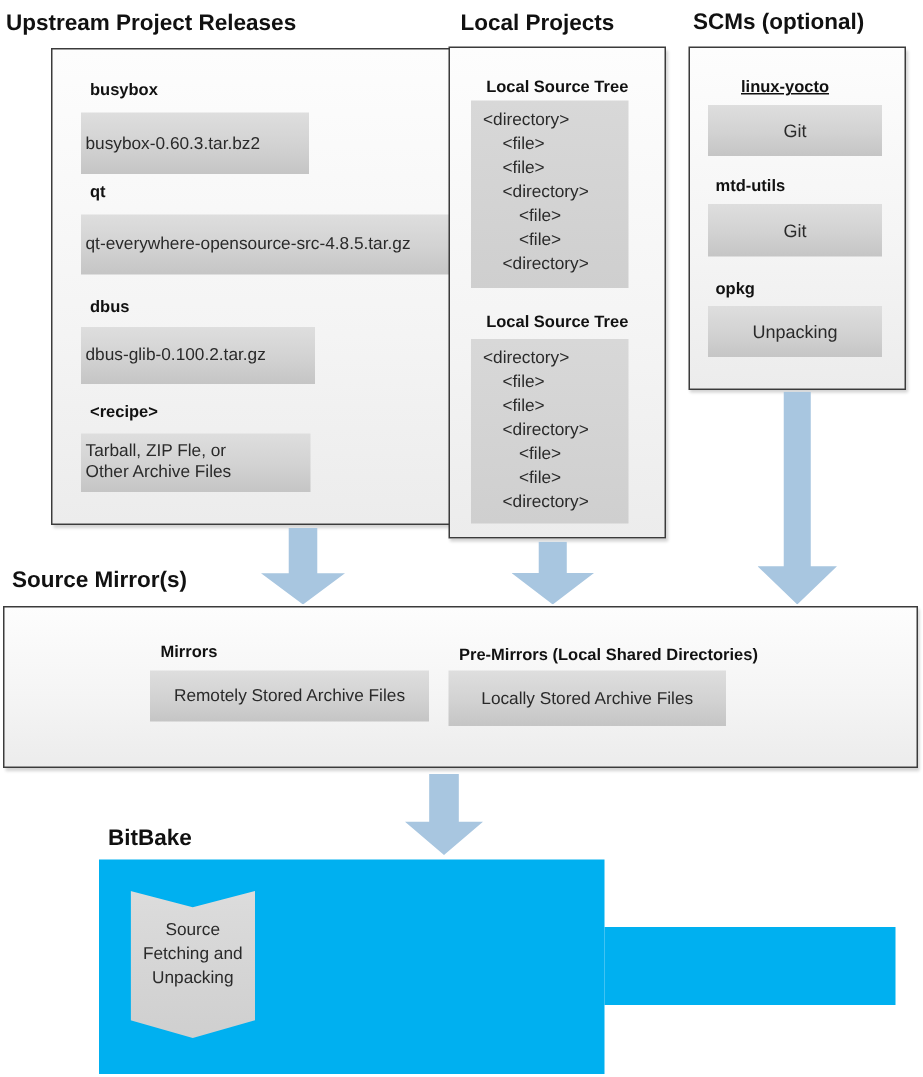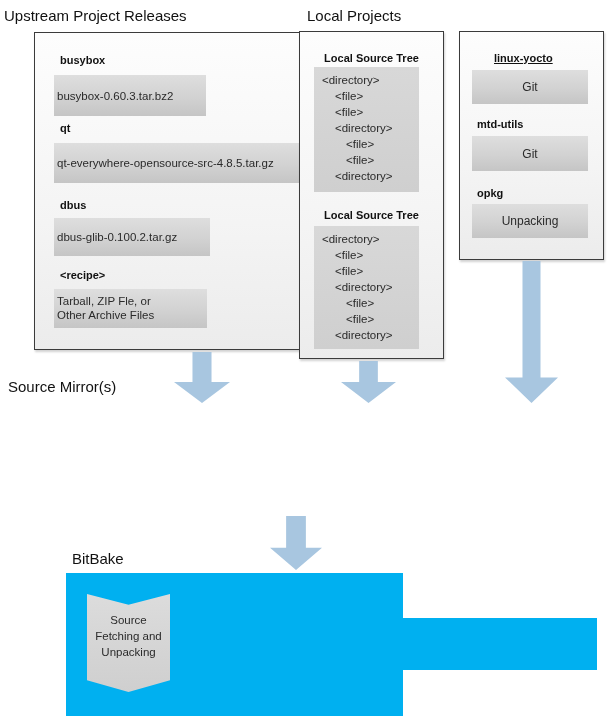--- a/index.html
+++ b/index.html
@@ -11,21 +11,21 @@
     width: 615px;
     height: 718px;
     background: #ffffff;
     overflow: hidden;
   }
 
   
   .heading {
     position: absolute;
     font-size: 15px;
-    font-weight: normal;
+    font-weight: bold;
     color: #111111;
     white-space: nowrap;
   }
   .h-upstream { left: 4px;   top: 7px;  }
   .h-local    { left: 307px; top: 7px;  }
   .h-scms     { left: 462px; top: 6px;  }
   .h-mirrors  { left: 8px;   top: 378px; }
   .h-bitbake  { left: 72px;  top: 550px; }
 
   
@@ -149,20 +149,21 @@
     white-space: pre-line;
   }
 </style>
 </head>
 <body>
 
 <div class="canvas">
 
   <div class="heading h-upstream">Upstream Project Releases</div>
   <div class="heading h-local">Local Projects</div>
+  <div class="heading h-scms">SCMs (optional)</div>
   <div class="heading h-mirrors">Source Mirror(s)</div>
   <div class="heading h-bitbake">BitBake</div>
 
   <div class="outer-box box-upstream">
     <div class="item-label u-label-0">busybox</div>
     <div class="gray-box gray-left u-box-0">busybox-0.60.3.tar.bz2</div>
 
     <div class="item-label u-label-1">qt</div>
     <div class="gray-box gray-left u-box-1">qt-everywhere-opensource-src-4.8.5.tar.gz</div>
 
@@ -206,20 +207,27 @@
     <div class="gray-box gray-center scm-box s-box-1">Git</div>
 
     <div class="item-label s-label-2">opkg</div>
     <div class="gray-box gray-center scm-box s-box-2">Unpacking</div>
   </div>
 
   <div class="down-arrow arrow-1"></div>
   <div class="down-arrow arrow-2"></div>
   <div class="down-arrow arrow-3"></div>
 
+  <div class="outer-box box-mirrors">
+    <div class="item-label m-label-0">Mirrors</div>
+    <div class="gray-box gray-center m-box-0">Remotely Stored Archive Files</div>
+
+    <div class="item-label m-label-1">Pre-Mirrors (Local Shared Directories)</div>
+    <div class="gray-box gray-center m-box-1">Locally Stored Archive Files</div>
+  </div>
 
   <div class="down-arrow arrow-4"></div>
 
   <div class="bb-main"></div>
   <div class="bb-arm"></div>
   <div class="bb-chevron">Source
 Fetching and
 Unpacking</div>
 
 </div>

